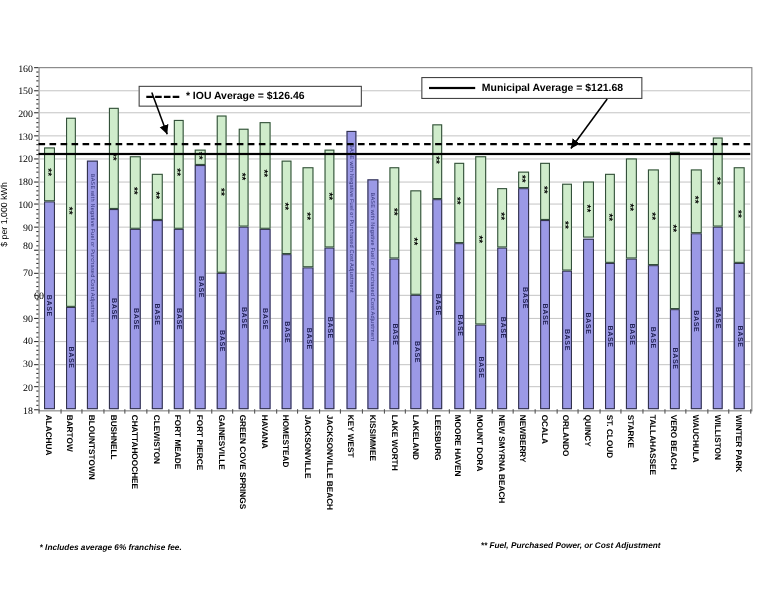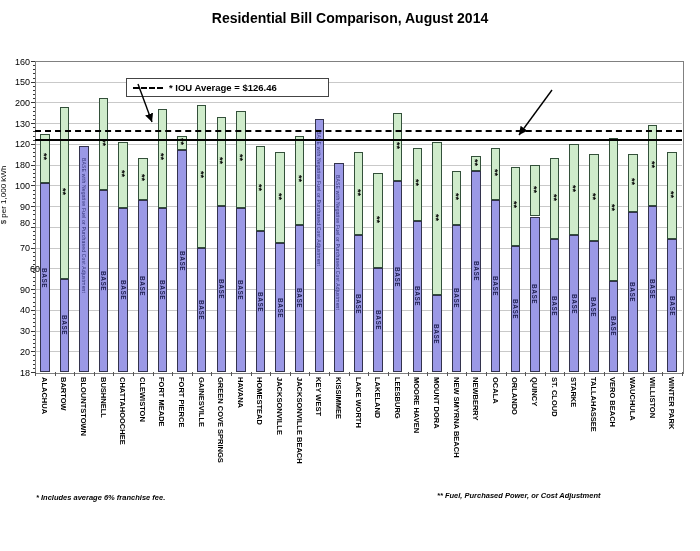--- a/index.html
+++ b/index.html
@@ -2,21 +2,21 @@
 <html><head>
 <meta charset="utf-8">
 <style>
   html,body{margin:0;padding:0;background:#fff;}
   #page{position:relative;width:700px;height:551px;background:#fff;overflow:hidden;
         font-family:"Liberation Sans",sans-serif;color:#000;}
   #title{position:absolute;left:0;top:10px;width:700px;text-align:center;
          font-size:14px;font-weight:bold;}
   #plot-frame{position:absolute;border:1px solid #808080;background:transparent;z-index:1;}
   .grid{position:absolute;height:1px;background:#c9c9c9;z-index:1;}
-  .ylab{position:absolute;width:28px;text-align:right;font-size:9px;z-index:2;}
+  .ylab{position:absolute;width:28px;text-align:right;font-size:9px;z-index:2;font-family:Liberation Serif, serif;}
   .ytick{position:absolute;height:1px;background:#333;z-index:2;}
   .xtick{position:absolute;width:1px;background:#555;z-index:2;}
   .bar-seg{position:absolute;box-sizing:border-box;z-index:3;}
   .rot90{position:absolute;transform-origin:0 0;transform:rotate(90deg);
          white-space:nowrap;z-index:4;}
   .base-lab{font-size:6.5px;font-weight:bold;color:#222255;letter-spacing:.5px;}
   .negfuel-lab{font-size:5px;color:#333377;letter-spacing:.2px;}
   .adj-mark{font-size:9px;font-weight:bold;color:#000;}
   .xlab{font-size:7.5px;font-weight:bold;color:#000;}
   .refline{position:absolute;z-index:6;}
@@ -29,21 +29,20 @@
   #credit{position:absolute;left:0;top:524px;width:700px;text-align:center;
           font-size:13px;font-style:italic;}
   #ylabel-clip{position:absolute;left:-31px;top:190px;width:70px;height:10px;
                transform:rotate(-90deg);font-size:8px;text-align:center;z-index:2;}
 </style>
 </head>
 <body>
 
 <div id="page">
 
-  <div id="title">Residential Bill Comparison, August 2014</div>
 
   <div id="ylabel-clip">$ per 1,000 kWh</div>
 
   <div id="plot-frame" style="left: 35px; top: 61px; width: 647px; height: 311px;"></div>
 
   <div id="chart">
       <div class="grid" style="left: 36px; top: 351.267px; width: 646px; background: rgb(201, 201, 201);"></div>
       <div class="grid" style="left: 36px; top: 330.533px; width: 646px; background: rgb(201, 201, 201);"></div>
       <div class="grid" style="left: 36px; top: 309.8px; width: 646px; background: rgb(201, 201, 201);"></div>
       <div class="grid" style="left: 36px; top: 289.067px; width: 646px; background: rgb(201, 201, 201);"></div>
@@ -344,20 +343,24 @@
       <div class="xtick" style="left: 682px; top: 372px; height: 4px;"></div>
       <div class="refline" style="left: 35px; top: 129.54px; width: 647px; height: 0px; border-top: 2px dashed rgb(0, 0, 0);"></div>
       <div class="refline" style="left: 35px; top: 139.45px; width: 647px; height: 0px; border-top: 2px solid rgb(0, 0, 0);"></div>
     </div>
 
   <div class="legend-box" style="left:126px;top:78px;width:203px;height:19px;">
     <span class="sample" style="width:30px;border-top:2px dashed #000;"></span>
     <span class="legend-text">* IOU Average = $126.46</span>
   </div>
 
+  <div class="legend-box" style="left:383px;top:70px;width:201px;height:20px;">
+    <span class="sample" style="width:42px;border-top:2px solid #000;"></span>
+    <span class="legend-text">Municipal Average = $121.68</span>
+  </div>
 
   <svg id="arrow-layer" width="700" height="551">
     <defs>
       <marker id="ah" markerWidth="8" markerHeight="8" refX="6" refY="3" orient="auto">
         <path d="M0,0 L6,3 L0,6 z" fill="#000"></path>
       </marker>
     </defs>
     <line x1="138" y1="84" x2="152" y2="122" stroke="#000" stroke-width="1.4" marker-end="url(#ah)"></line>
     <line x1="552" y1="90" x2="519" y2="135" stroke="#000" stroke-width="1.4" marker-end="url(#ah)"></line>
   </svg>

